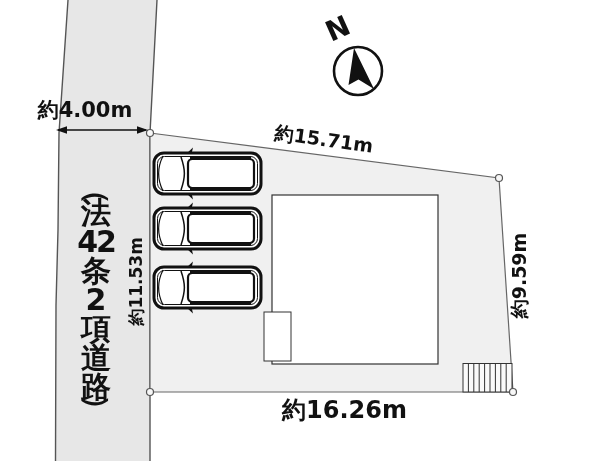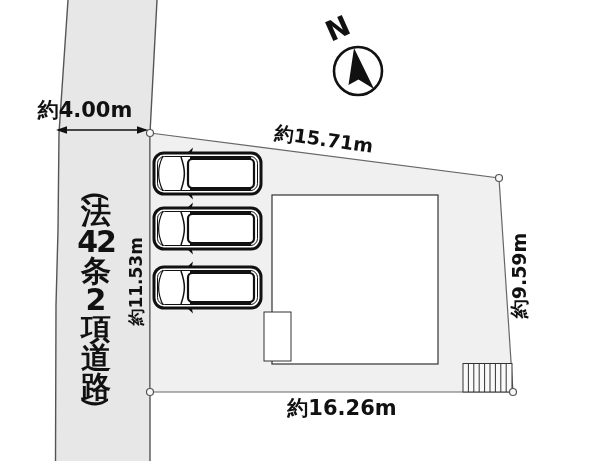--- a/index.html
+++ b/index.html
@@ -9,21 +9,21 @@
   }
   #plan-svg{position:absolute;left:0;top:0;}
   .dim-label{
     position:absolute;text-align:center;font-weight:600;color:#111;
     white-space:nowrap;line-height:1.1;
   }
   #label-road-width{left:30px;top:99px;width:110px;font-size:21px;}
   #label-dim-top{left:264px;top:129px;width:120px;font-size:19px;transform:rotate(8deg);}
   #label-dim-right{left:459px;top:265px;width:120px;font-size:19px;transform:rotate(-90deg);font-weight:600;}
   #label-dim-left{left:66px;top:272px;width:140px;font-size:17px;transform:rotate(-90deg);font-weight:600;}
-  #label-dim-bottom{left:282px;top:397px;width:120px;font-size:21px;}
+  #label-dim-bottom{left:282px;top:397px;width:120px;font-size:24px;}
   #label-north{
     position:absolute;left:326px;top:12px;font-size:28px;font-weight:700;
     transform:rotate(-24deg);color:#111;
   }
   #road-name{
     position:absolute;left:74px;top:181px;width:44px;
     display:flex;flex-direction:column;align-items:center;
     font-size:30px;font-weight:700;color:#111;
   }
   #road-name .ch{height:29px;line-height:29px;text-align:center;}

